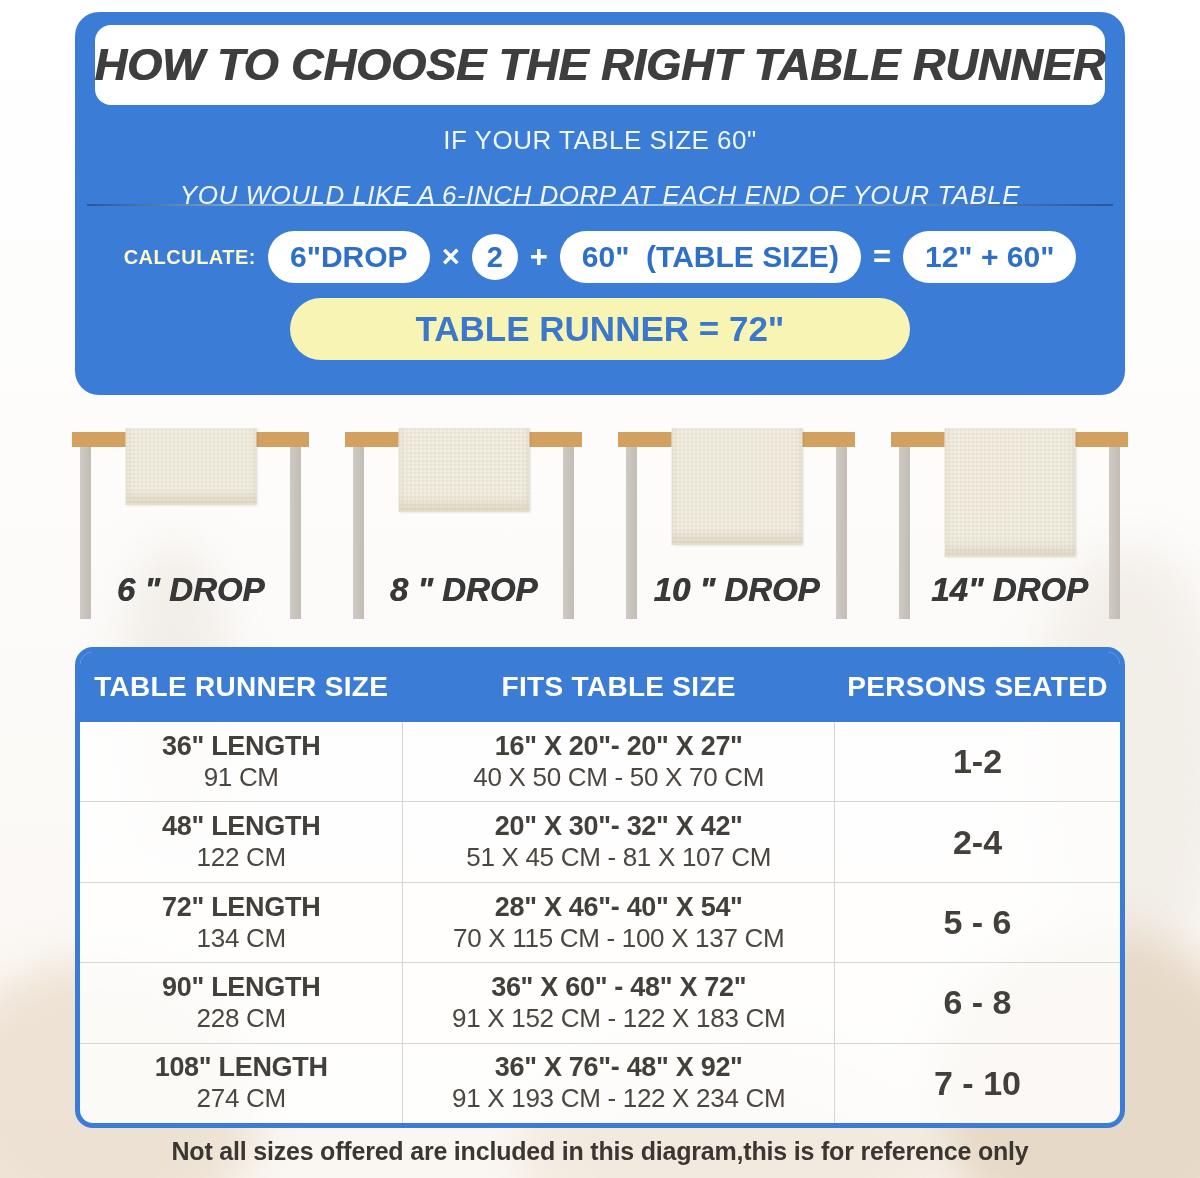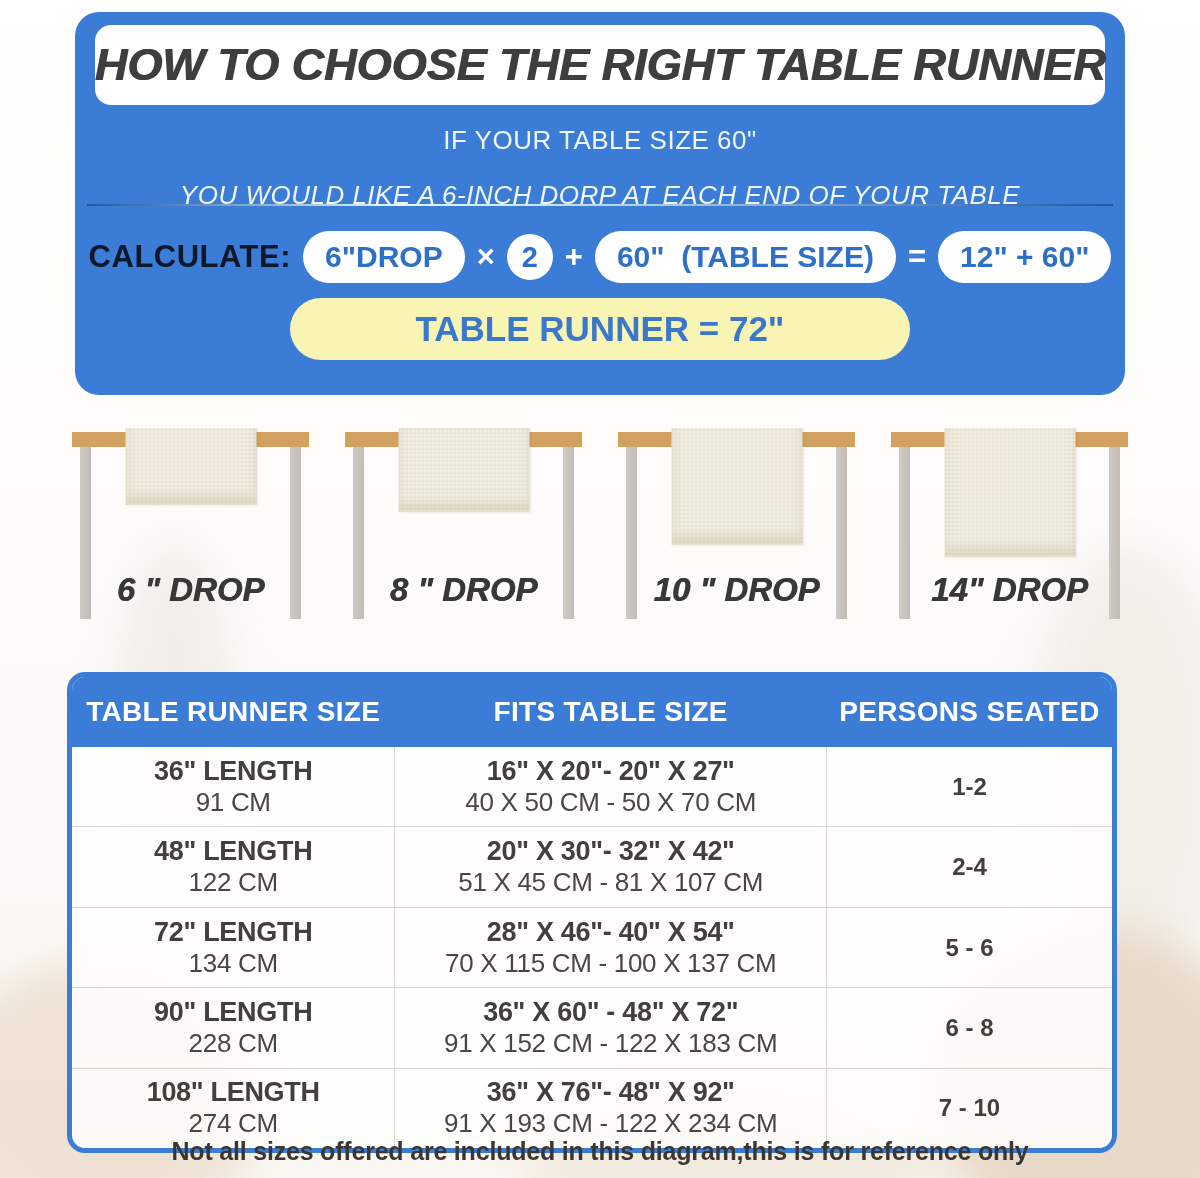--- a/index.html
+++ b/index.html
@@ -15,34 +15,34 @@
   .blob-right-chair { left:1030px; top:545px; width:200px; height:430px; background:#f2ede7; opacity:.9; }
   .blob-bottom-left { left:-60px; top:960px; width:320px; height:280px; background:#e9dbc9; opacity:.75; }
   .blob-bottom-right{ left:930px; top:930px; width:340px; height:320px; background:#e3d2bd; opacity:.8; }
   .blob-bottom-mid  { left:520px; top:1040px; width:420px; height:220px; background:#efe3d4; opacity:.6; }
 
   
   .hero { position:absolute; left:75px; top:12px; width:1050px; height:383px;
           background:#3b7cd6; border-radius:24px; }
   .hero-title-box { position:absolute; left:20px; right:20px; top:13px; height:80px;
           background:#ffffff; border-radius:16px;
-          display:flex; align-items:center; justify-content:center; }
+          display:flex; align-items:center; justify-content:flex-end; }
   .hero-title { font-size:45px; font-weight:700; font-style:italic; color:#3e3e3e;
           letter-spacing:0px; text-shadow:1px 0 0 #3e3e3e; white-space:nowrap; }
   .hero-sub { position:absolute; left:0; width:100%; text-align:center;
           color:#f0f6fd; font-size:26px; font-weight:400; letter-spacing:.5px; white-space:pre; }
   .hero-sub1 { top:113px; }
   .hero-sub2 { top:168px;font-style:italic; }
   .hero-divider { position:absolute; top:192px; left:12px; right:12px; height:2px;
           background:linear-gradient(90deg, rgba(25,55,110,.55) 0%, rgba(235,255,242,.95) 30%,
                      rgba(235,255,242,.8) 45%, rgba(25,55,110,.55) 100%); }
 
   .formula { position:absolute; top:219px; left:0; right:0; height:52px;
           display:flex; align-items:center; justify-content:center; gap:12px; white-space:pre; }
-  .f-label { color:#0f172a; font-weight:700; font-size:31px; letter-spacing:.5px; }
+  .f-label { color:#fef9c3; font-weight:700; font-size:20px; letter-spacing:.5px; }
   .pill { background:#ffffff; color:#2e6fc7; font-weight:700; font-size:30px;
           height:52px; border-radius:27px; display:flex; align-items:center;
           padding:0 22px; white-space:pre; }
   .op { color:#ffffff; font-weight:700; font-size:31px; }
   .mult-circle { width:46px; height:46px; border-radius:50%; background:#ffffff;
           color:#2e6fc7; font-weight:700; font-size:29px;
           display:flex; align-items:center; justify-content:center; }
 
   .result-pill { position:absolute; top:286px; left:50%; transform:translateX(-50%);
           width:620px; height:62px; background:#f8f5b4; border-radius:32px;
@@ -66,34 +66,34 @@
           border-bottom:2px solid #e6dfca; }
   .fig-6  .runner { height:77px; }
   .fig-8  .runner { height:84px; }
   .fig-10 .runner { height:117px; }
   .fig-14 .runner { height:129px; }
   .drop-label { position:absolute; top:152px; width:100%; text-align:center; line-height:40px;
           font-size:33px; font-weight:700; font-style:italic; color:#383838;
           text-shadow:.6px 0 0 #383838; white-space:pre; }
 
   
-  .sizes { position:absolute; left:67px; top:647px; width:1050px; height:481px;
+  .sizes { position:absolute; left:75px; top:647px; width:1050px; height:481px;
           border:5px solid #3b7cd6; border-radius:18px; overflow:hidden;
-          background:rgba(255,255,255,.82);margin-top:25px; }
+          background:rgba(255,255,255,.82); }
   .sizes-head { display:flex; height:70px; background:#3b7cd6; align-items:center; }
   .hcell { text-align:center; color:#ffffff; font-weight:700; font-size:28px; letter-spacing:.3px; }
   .col-a { width:31%; } .col-b { width:41.6%; } .col-c { width:27.4%; }
   .sizes-body { display:flex; flex-direction:column; height:401px; }
   .srow { flex:1; display:flex; }
   .srow + .srow { border-top:1px solid #d9d5cf; }
   .scell { display:flex; flex-direction:column; align-items:center; justify-content:center; }
   .scell.col-b { border-left:1px solid #d9d5cf; border-right:1px solid #d9d5cf; }
   .ln1 { font-size:27px; font-weight:700; color:#43403b; letter-spacing:-.3px; white-space:pre; }
   .ln2 { font-size:26px; font-weight:500; color:#4b4640; letter-spacing:-.3px; white-space:pre; }
-  .persons { font-size:24px; font-weight:600; color:#43403b; white-space:pre; }
+  .persons { font-size:34px; font-weight:600; color:#43403b; white-space:pre; }
 
   .footnote { position:absolute; top:1137px; left:0; width:100%; text-align:center;
           font-size:25px; font-weight:700; color:#3b3631; letter-spacing:-.2px; }
 </style>
 </head>
 <body>
 
 <div class="page">
 
   <div class="bg-blob blob-left-band"></div>

